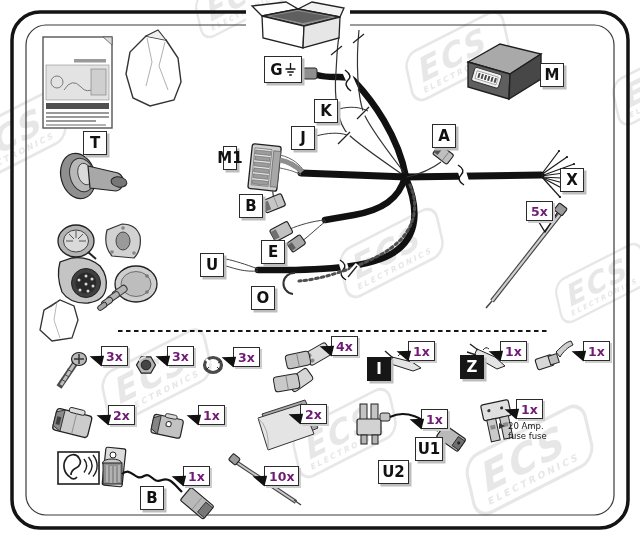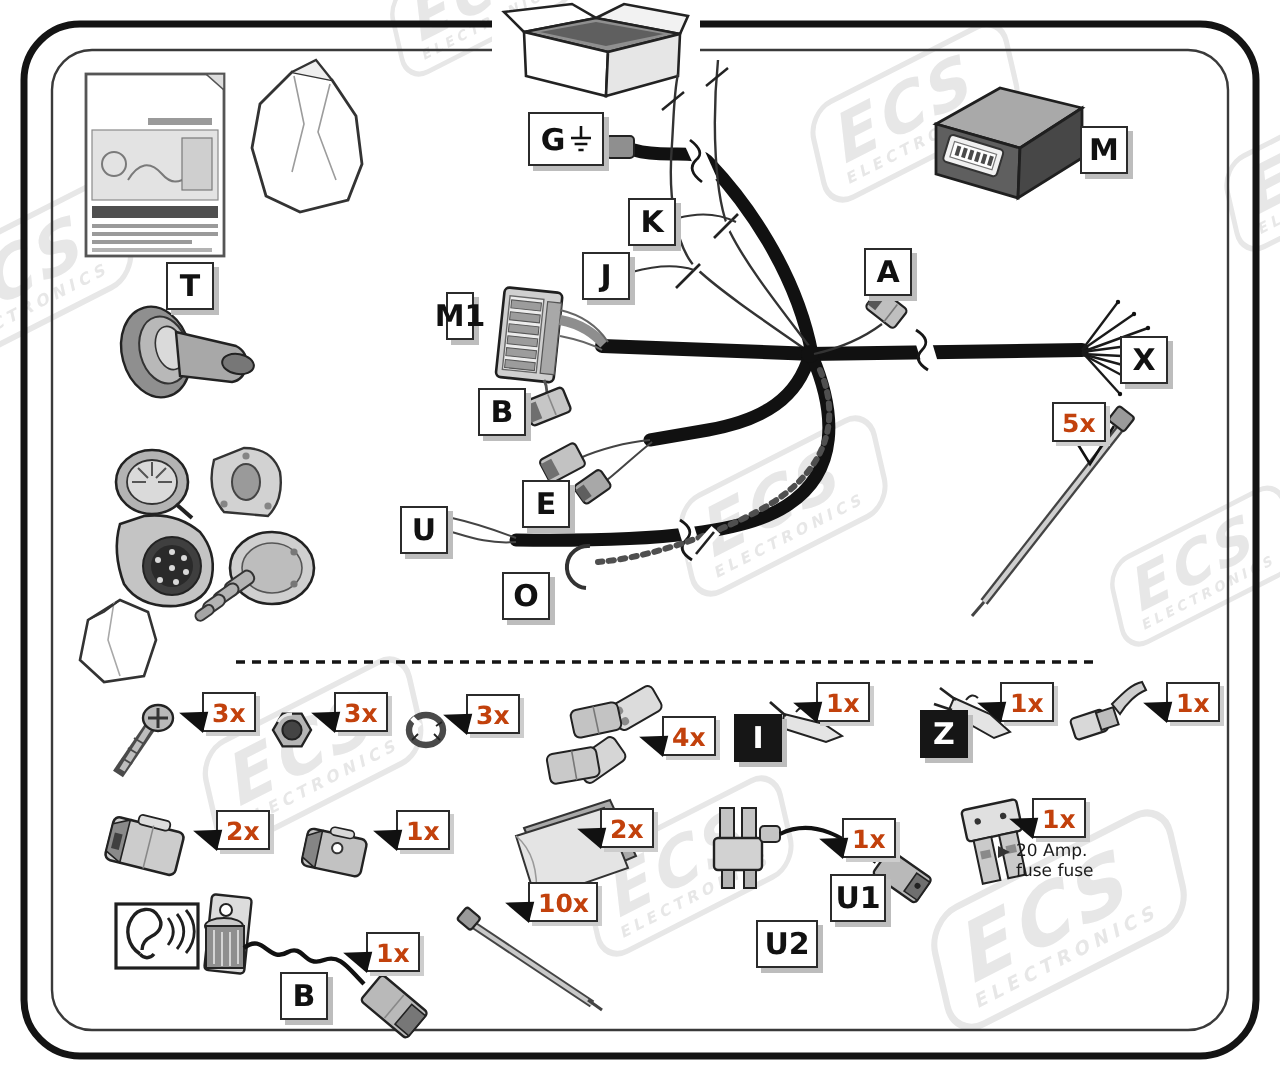--- a/index.html
+++ b/index.html
@@ -12,21 +12,21 @@
   .wm-badge{border:3px solid #e7e7e7;border-radius:16px;padding:1px 12px 3px;transform:skewX(-14deg)}
   .wm-ecs{display:block;font-style:italic;font-weight:bold;font-size:36px;letter-spacing:3px;color:#e7e7e7;transform:skewX(4deg)}
   .wm-sub{display:block;font-size:8.5px;font-weight:bold;letter-spacing:2.5px;color:#e7e7e7;text-align:right;margin-top:-5px}
   
   .co{position:absolute;z-index:3;display:flex;align-items:center;justify-content:center;gap:2px;
       background:#fff;border:1.6px solid #2b2b2b;box-shadow:2.5px 2.5px 0 #bdbdbd;
       width:24px;height:24px;font-size:15px;font-weight:600;color:#111}
   .co.dark{background:#161616;color:#fff;border-color:#161616;font-weight:bold}
   
   .qty{position:absolute;z-index:3;background:#fff;border:1.6px solid #2b2b2b;box-shadow:2px 2px 0 #cdcdcd;
-       padding:0 4px;height:20px;display:flex;align-items:center;font-size:12.5px;font-weight:bold;color:#c2410c}
+       padding:0 4px;height:20px;display:flex;align-items:center;font-size:12.5px;font-weight:bold;color:#701a75}
   .qty:not(.plain)::before{content:"";position:absolute;left:-13px;top:7px;width:0;height:0;
        border-top:4px solid transparent;border-bottom:7px solid transparent;border-right:14px solid #111;
        transform:rotate(14deg)}
   .note{position:absolute;z-index:3;font-size:8.5px;line-height:10px;color:#1a1a1a}
   .note .tri{position:absolute;left:-9px;top:2px;width:0;height:0;
        border-top:3.5px solid transparent;border-bottom:3.5px solid transparent;border-left:6px solid #333}
 </style>
 </head>
 <body>
 
@@ -523,21 +523,21 @@
     </div>
   <div class="qty" style="left:101px;top:346px">
       <span>3x</span>
     </div>
   <div class="qty" style="left:167px;top:346px">
       <span>3x</span>
     </div>
   <div class="qty" style="left:233px;top:347px">
       <span>3x</span>
     </div>
-  <div class="qty" style="left:331px;top:358px">
+  <div class="qty" style="left:331px;top:336px">
       <span>4x</span>
     </div>
   <div class="qty" style="left:408px;top:341px">
       <span>1x</span>
     </div>
   <div class="qty" style="left:500px;top:341px">
       <span>1x</span>
     </div>
   <div class="qty" style="left:583px;top:341px">
       <span>1x</span>
@@ -553,21 +553,21 @@
     </div>
   <div class="qty" style="left:421px;top:409px">
       <span>1x</span>
     </div>
   <div class="qty" style="left:516px;top:399px">
       <span>1x</span>
     </div>
   <div class="qty" style="left:183px;top:466px">
       <span>1x</span>
     </div>
-  <div class="qty" style="left:264px;top:441px">
+  <div class="qty" style="left:264px;top:466px">
       <span>10x</span>
     </div>
 
   <div class="note" style="left:508px;top:421px">
     <span class="tri"></span>
     <div>20 Amp.</div>
     <div>fuse fuse</div>
   </div>
 
 </div>

